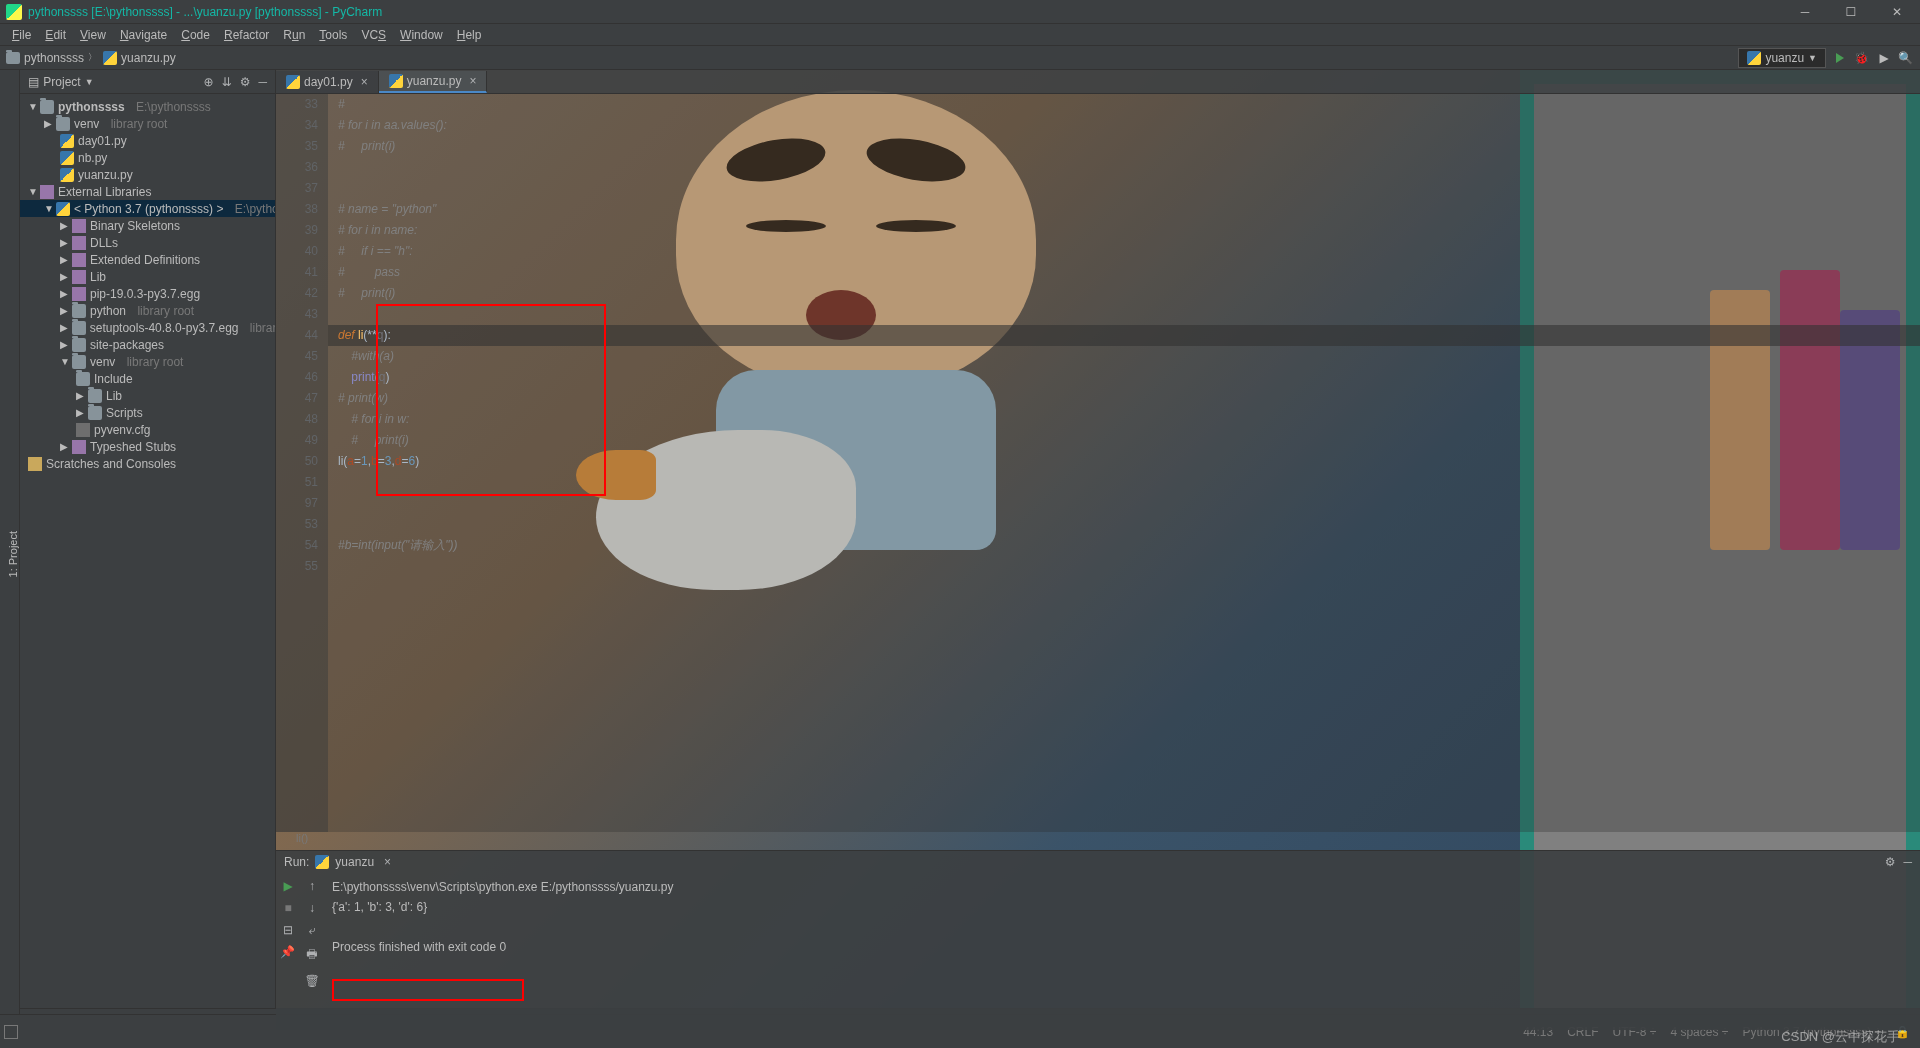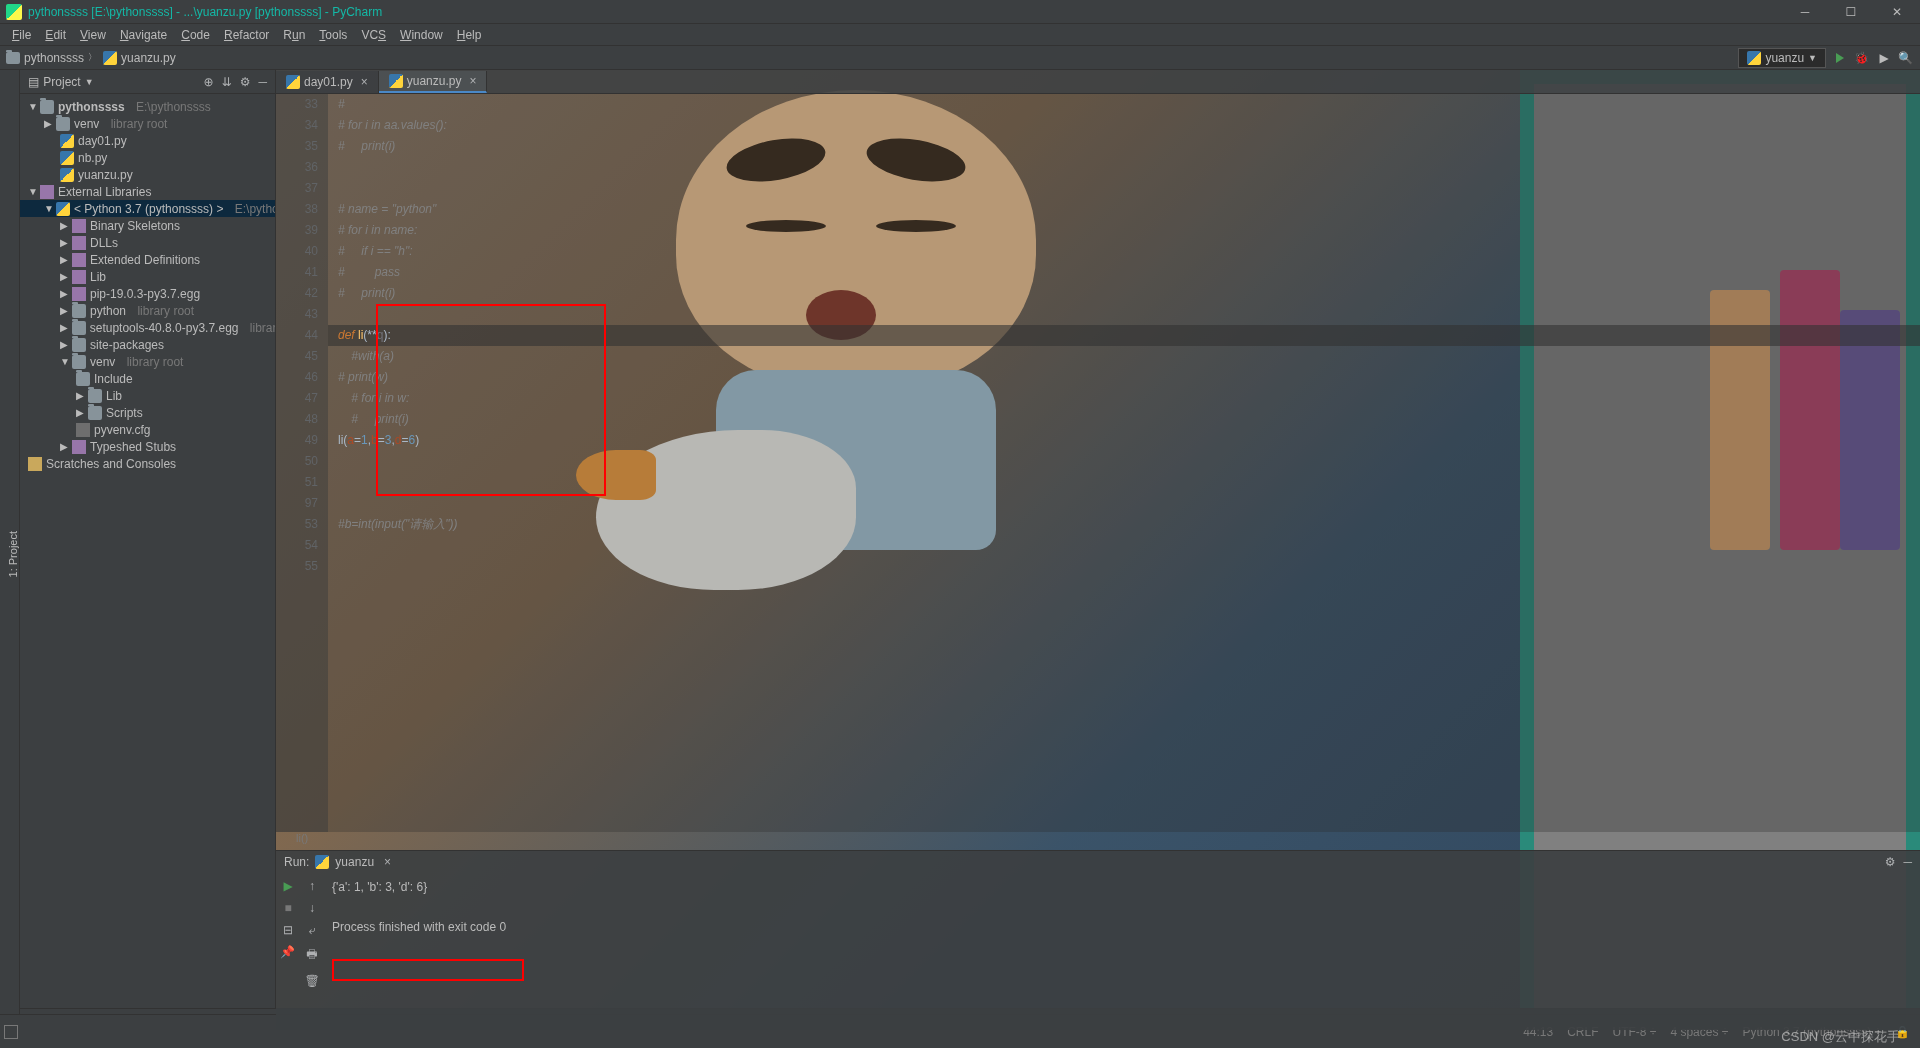--- a/index.html
+++ b/index.html
@@ -325,20 +325,21 @@
         <div class="code-line"></div>
         <div class="code-line"></div>
         <div class="code-line"><span class="c-comment"># name = "python"</span></div>
         <div class="code-line"><span class="c-comment"># for i in name:</span></div>
         <div class="code-line"><span class="c-comment">#     if i == "h":</span></div>
         <div class="code-line"><span class="c-comment">#         pass</span></div>
         <div class="code-line"><span class="c-comment">#     print(i)</span></div>
         <div class="code-line"></div>
         <div class="code-line hl"><span class="c-keyword">def </span><span class="c-func">li</span><span>(</span><span>**</span><span class="c-param">q</span><span>)</span><span>:</span></div>
         <div class="code-line"><span class="c-comment">    #with(a)</span></div>
+        <div class="code-line"><span>    </span><span class="c-builtin">print</span><span>(</span><span class="c-param">q</span><span>)</span></div>
         <div class="code-line"><span class="c-comment"># print(w)</span></div>
         <div class="code-line"><span class="c-comment">    # for i in w:</span></div>
         <div class="code-line"><span class="c-comment">    #     print(i)</span></div>
         <div class="code-line"><span>li</span><span>(</span><span class="c-kwarg">a</span><span>=</span><span class="c-num">1</span><span>,</span><span class="c-kwarg">b</span><span>=</span><span class="c-num">3</span><span>,</span><span class="c-kwarg">d</span><span>=</span><span class="c-num">6</span><span>)</span></div>
         <div class="code-line"></div>
         <div class="code-line"></div>
         <div class="code-line"></div>
         <div class="code-line"><span class="c-comment">#b=int(input("请输入"))</span></div>
         <div class="code-line"></div>
         <div class="red-box code"></div>
@@ -367,20 +368,21 @@
           <div>📌</div>
         </div>
         <div class="run-toolbar2">
           <div>↑</div>
           <div>↓</div>
           <div>⤶</div>
           <div>🖶</div>
           <div>🗑</div>
         </div>
         <div class="console">
+          <div class="console-line">E:\pythonssss\venv\Scripts\python.exe E:/pythonssss/yuanzu.py</div>
           <div class="console-line">{'a': 1, 'b': 3, 'd': 6}</div>
           <div class="console-line"></div>
           <div class="console-line">Process finished with exit code 0</div>
           <div class="red-box console"></div>
         </div>
       </div>
     </div>
   </div>
 </div>
 

